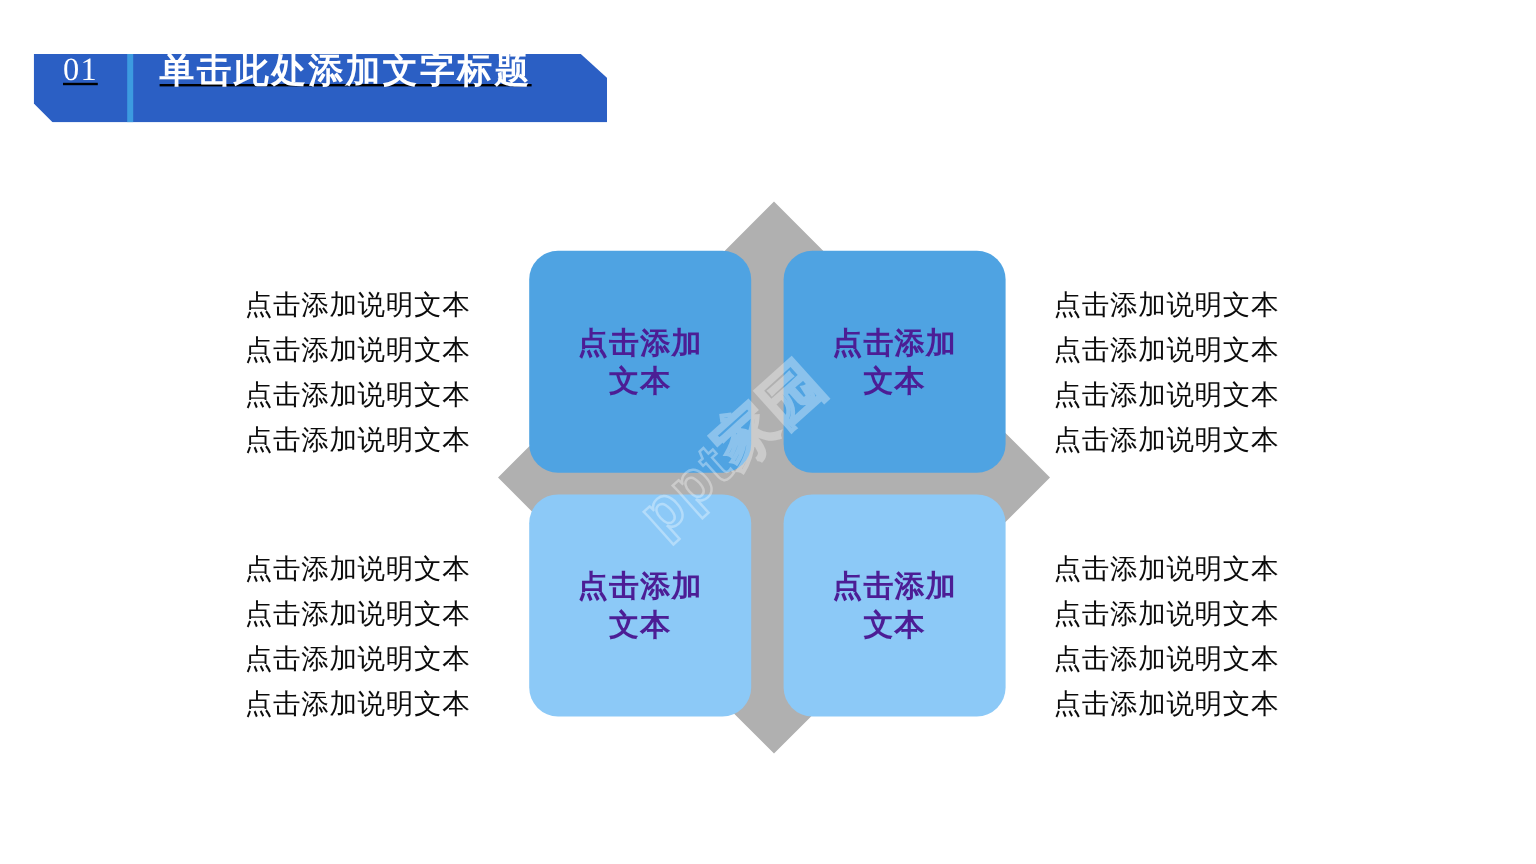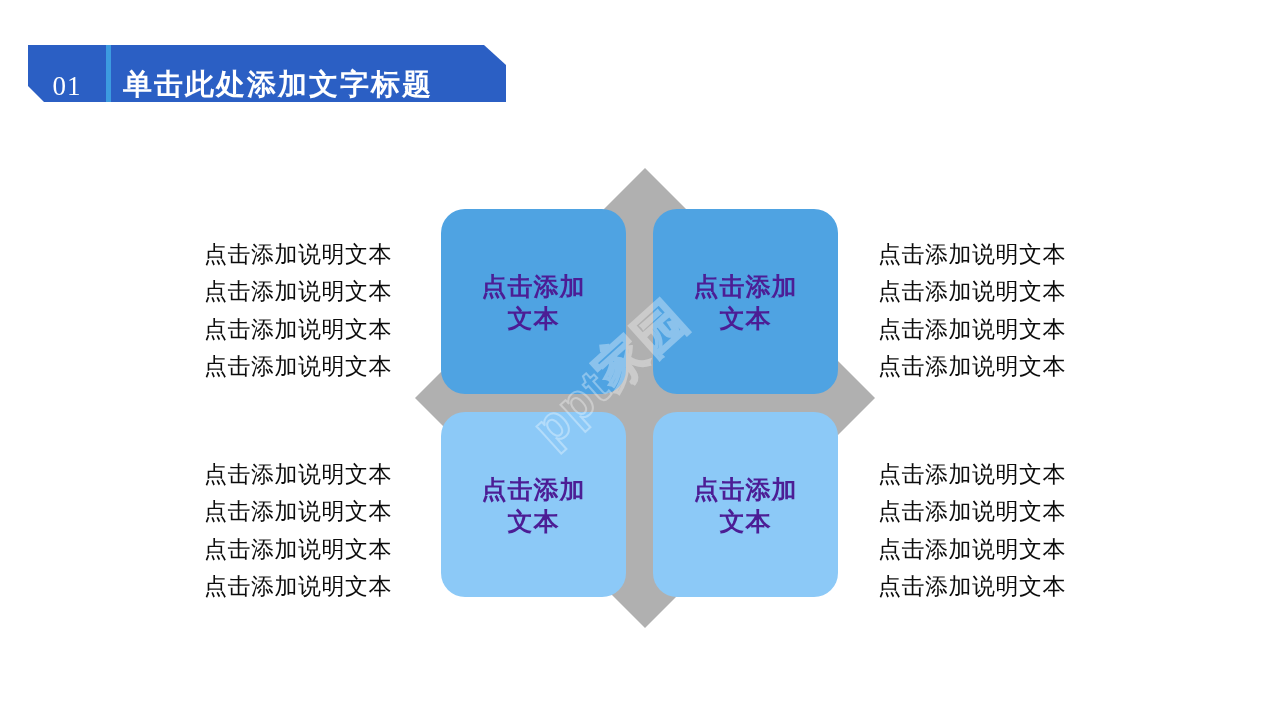--- a/index.html
+++ b/index.html
@@ -26,30 +26,31 @@
 
   
   .title-banner {
     position: absolute;
     left: 28px;
     top: 45px;
     width: 478px;
     height: 57px;
     background: #2B5FC4;
     display: flex;
-    align-items: flex-end;
+    align-items: flex-start;
     -webkit-clip-path: polygon(0 0, 100% 0, 100% 22px, 478px 22px, 100% 22px, 100% 100%, 14px 100%, 0 86%);
     clip-path: polygon(
         0px 0px,
         456px 0px,
         478px 20px,
         478px 57px,
         16px 57px,
         0px 41px
     );
+    text-decoration: underline;
   }
   .title-number {
     width: 78px;
     text-align: center;
     color: #ffffff;
     font-size: 27px;
     font-family: "Liberation Serif", "DejaVu Serif", serif;
     letter-spacing: 1px;
     line-height: 1;
     padding-bottom: 2px;
@@ -59,21 +60,21 @@
     height: 57px;
     background: #3C9BE0;
     flex: 0 0 auto;
   }
   .title-text {
     color: #ffffff;
     font-size: 29px;
     font-weight: bold;
     font-family: "Liberation Sans", "DejaVu Sans", sans-serif;
     letter-spacing: 2px;
-    padding-left: 12px;
+    padding-left: 22px;
     line-height: 1;
     padding-bottom: 3px;
     white-space: nowrap;
   }
 
   
   .diagram {
     position: absolute;
     left: 405px;
     top: 160px;

